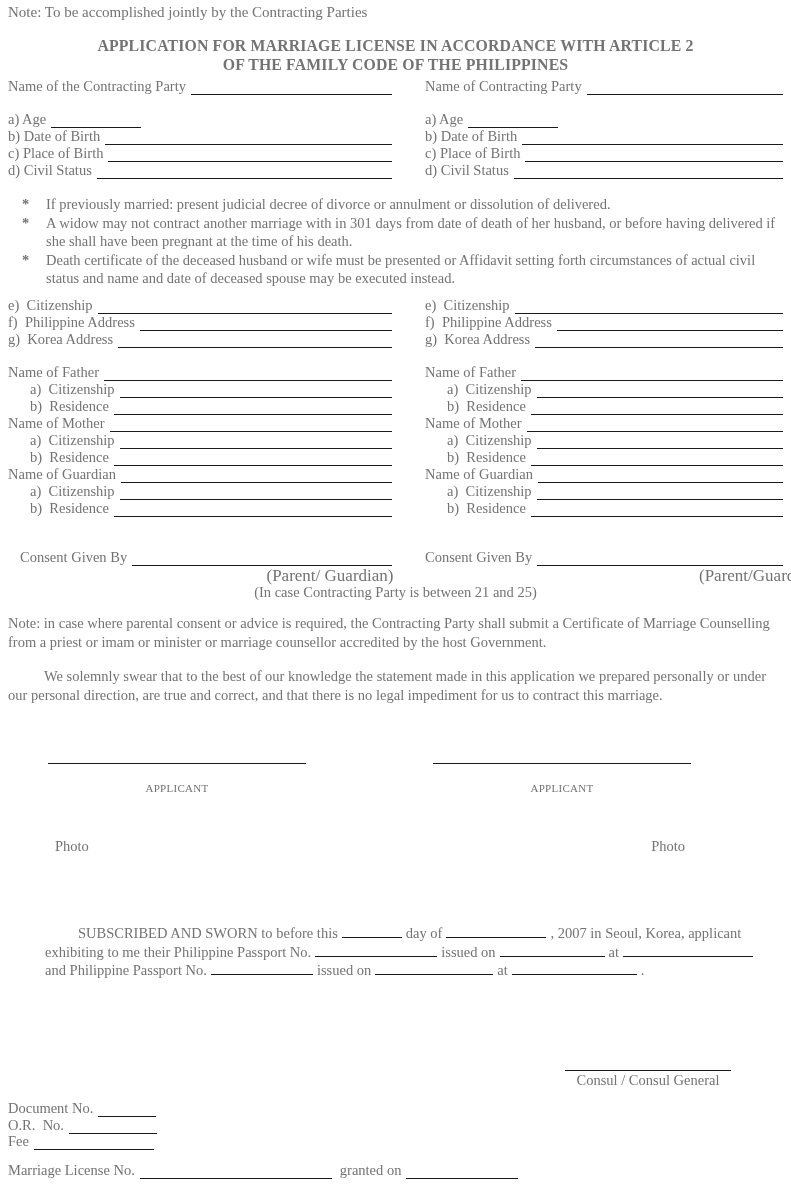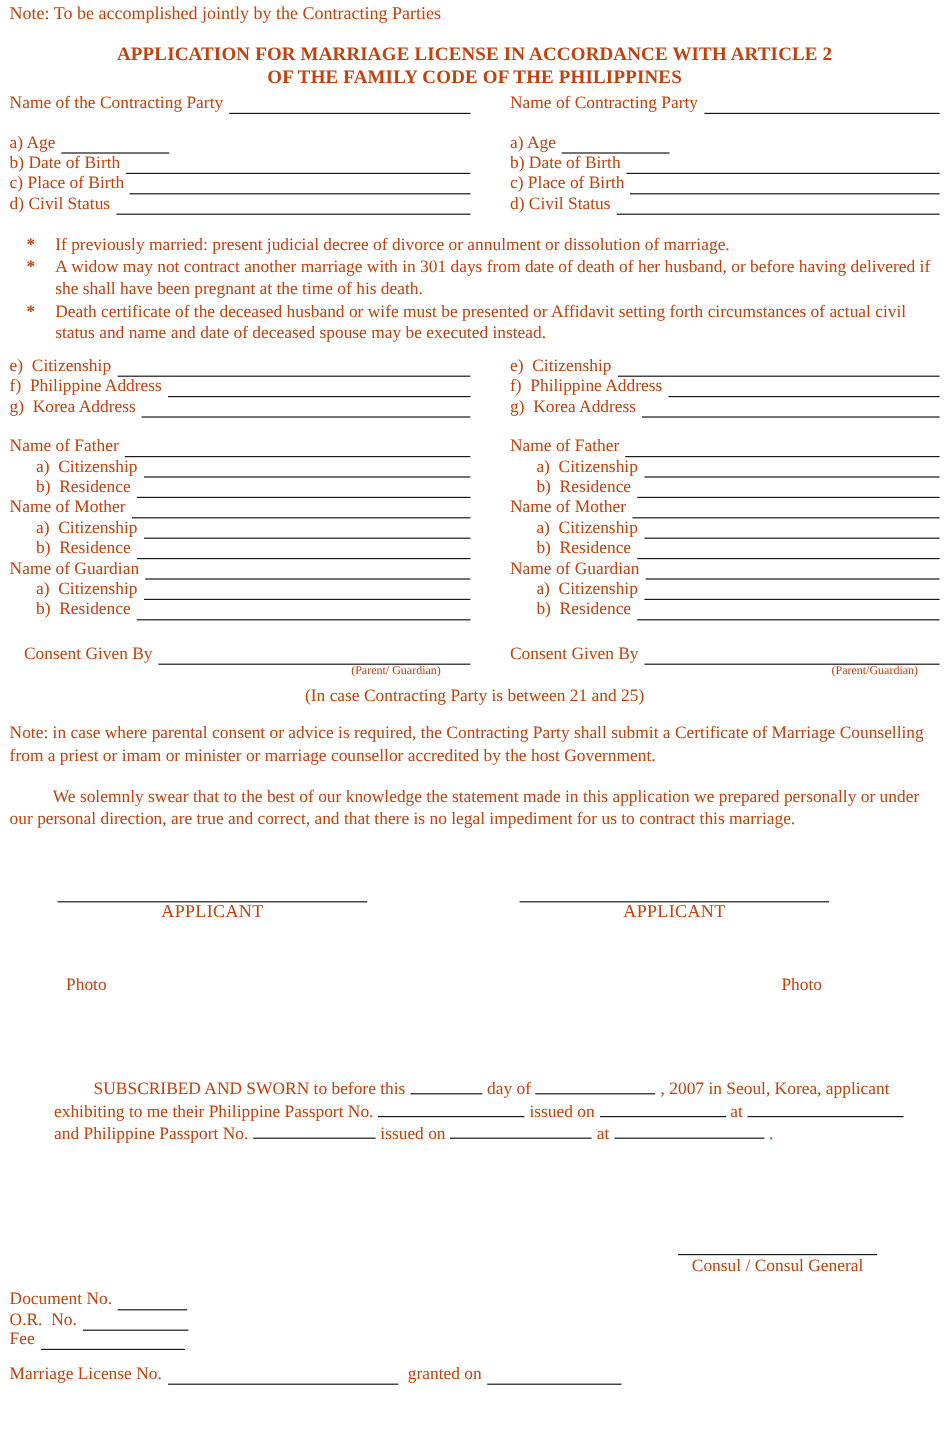--- a/index.html
+++ b/index.html
@@ -3,21 +3,21 @@
 <meta charset="utf-8">
 <style>
   html,body { margin:0; padding:0; background:#ffffff; }
   .page {
     position: relative;
     width: 791px; height: 1200px;
     box-sizing: border-box;
     padding: 4px 8px 0 8px;
     overflow: hidden;
     background: #ffffff;
-    color: #c2410c;
+    color: #737373;
     font-family: "Liberation Serif", serif;
     font-size: 14.5px;
   }
   .top-note { font-size: 15px; }
   .title { text-align:center; font-weight:bold; font-size:15.8px; line-height:19px; margin-top:15px; letter-spacing:0.15px; }
   .row2 { display:flex; }
   .colL { width: 384px; flex:none; }
   .gap  { width: 33px; flex:none; }
   .colR { flex: 1 1 auto; min-width:0; }
   .f { display:flex; align-items:flex-end; height:17px; }
@@ -31,34 +31,34 @@
   .w192 { flex:0 0 192px; }
   .w112 { flex:0 0 112px; }
   .ind { padding-left: 22px; }
   .name-row { margin-top:4px; }
   .personal-block { margin-top:16px; }
   .bullets { margin-top:16px; font-size:14.5px; line-height:18px; }
   .bullet { position:relative; padding-left:38px; padding-right:6px; margin-bottom:1px; }
   .star { position:absolute; left:14px; top:0; font-weight:bold; }
   .address-block { margin-top:10px; }
   .family-block { margin-top:16px; }
-  .consent-block { margin-top:20px; }
+  .consent-block { margin-top:32px; }
   .consent-block .lbl-ind { margin-left:12px; }
-  .cap-row { height:17px; font-size:10px; }
+  .cap-row { height:17px; font-size:17px;gap:12px; }
   .capwrapL { text-align:center; padding-left:130px; }
   .capwrapR { text-align:center; padding-left:120px;font-family:Liberation Serif, serif; }
   .age-note { text-align:center; height:18px; margin-top:1px; }
   .para { margin-top:12px; line-height:19px; }
   .oath { margin-top:15px; text-indent:36px; line-height:19px; }
   .sig-row { display:flex; margin-top:44px; }
   .sigblock { width:258px; flex:none; text-align:center; }
   .sigblock.first { margin-left:40px; }
   .sigblock.second { margin-left:127px; }
   .sigline { border-bottom:1.5px solid #1a1a1a; height:14px; }
-  .sig-caption { margin-top:0; font-size:15px; letter-spacing:0.3px; }
+  .sig-caption { margin-top:18px; font-size:11px; letter-spacing:0.3px; }
   .photo-row { display:flex; margin-top:44px; height:18px; }
   .photo-row .pl { margin-left:47px; }
   .photo-row .spacer { flex:1; }
   .photo-row .pr { margin-right:98px; }
   .sworn { margin-top:68px; margin-left:37px; line-height:18.5px; }
   .sworn .sline { white-space:nowrap; height:18.5px; }
   .sworn .indent1 { padding-left:33px; }
   .bl { display:inline-block; border-bottom:1.5px solid #1a1a1a; height:12px; margin:0 4px; vertical-align:baseline; }
   .b60{width:60px} .b100{width:100px} .b122{width:122px} .b105{width:105px}
   .b130{width:130px} .b102{width:102px} .b118{width:118px} .b125{width:125px}
@@ -130,21 +130,21 @@
       <div class="f">
           <span class="lbl">d) Civil Status</span>
           <span class="ln"></span>
         </div>
     </div>
   </div>
 
   <div class="bullets">
     <div class="bullet">
       <span class="star">*</span>
-      <span>If previously married: present judicial decree of divorce or annulment or dissolution of marriage.</span>
+      <span>If previously married: present judicial decree of divorce or annulment or dissolution of delivered.</span>
     </div>
     <div class="bullet">
       <span class="star">*</span>
       <span>A widow  may not contract another marriage with in 301 days from date of death of her husband, or before having delivered if she shall have been pregnant at the time of  his death.</span>
     </div>
     <div class="bullet">
       <span class="star">*</span>
       <span>Death certificate of the deceased husband or wife must be presented or Affidavit setting forth circumstances of  actual civil status and name and date of deceased spouse may be executed instead.</span>
     </div>
   </div>

